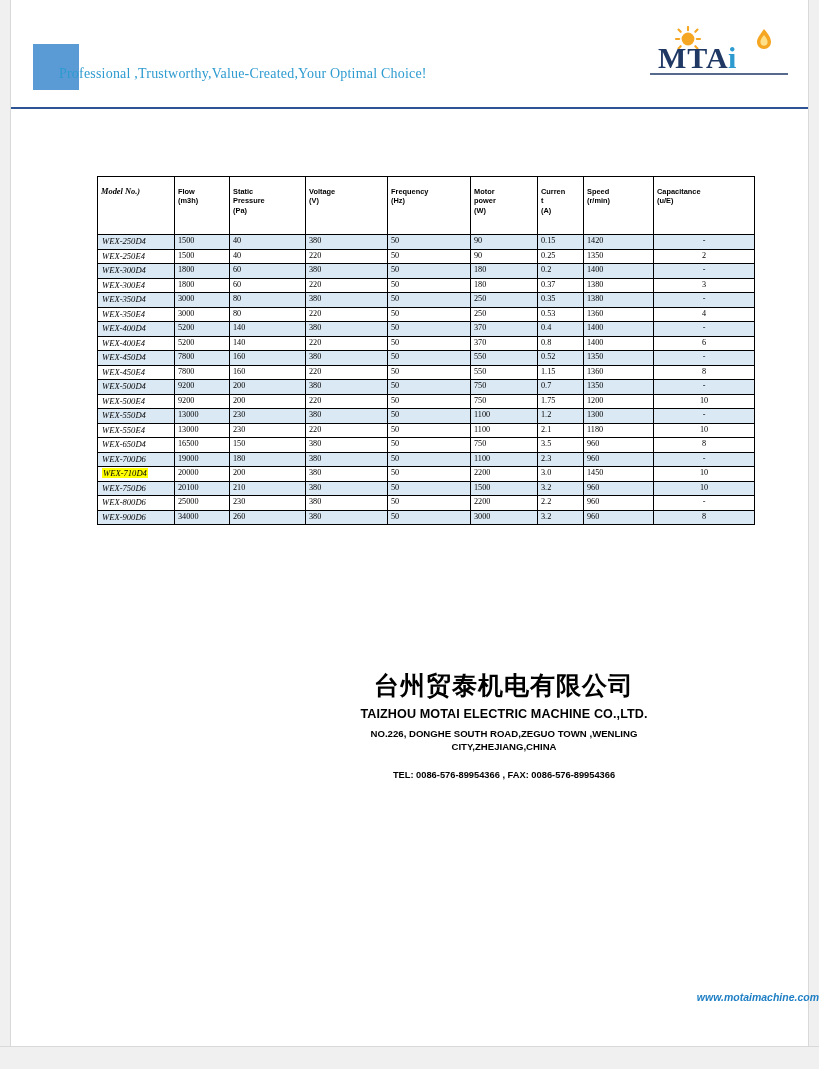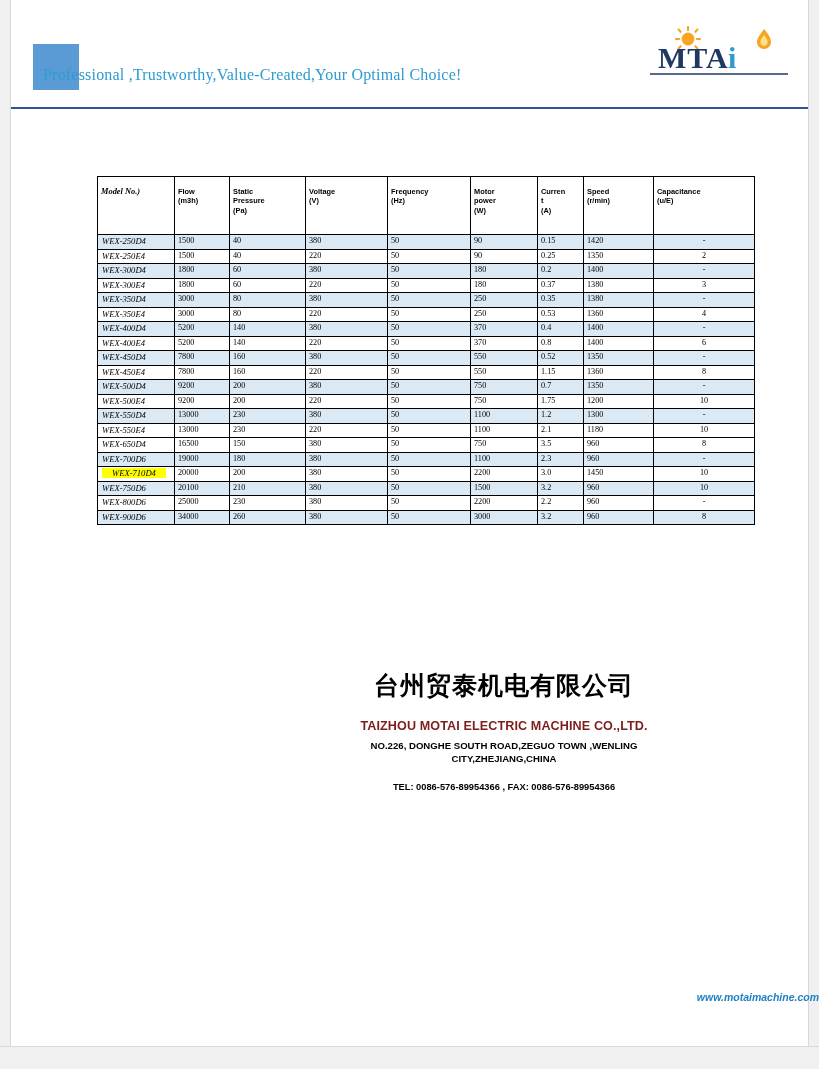--- a/index.html
+++ b/index.html
@@ -55,24 +55,24 @@
     background: #2f5496;
   }
   .header-swatch {
     position: absolute;
     left: 22px; top: 44px;
     width: 46px; height: 46px;
     background: #5b9bd5;
   }
   .slogan {
     position: absolute;
-    left: 32px; top: 66px;
+    left: 48px; top: 66px;
     width: 420px;
     font-family: "Liberation Serif", serif;
-    font-size: 16px;
+    font-size: 14px;
     color: #2e9bd0;
     letter-spacing: 0.2px;
     white-space: nowrap;
   }
   .logo {
     position: absolute;
     right: 14px; top: 26px;
     width: 150px; height: 58px;
   }
 
@@ -117,21 +117,21 @@
     padding-left: 4px;
   }
   .spec-table tbody tr.shade td {
     background: #dbe9f4;
   }
   .spec-table tbody td.cap {
     text-align: center;
   }
   .hl {
     background: #ffff00;
-    padding: 0 10px;
+    padding: 0 1px;
   }
   
   col.c0 { width: 77px; }
   col.c1 { width: 55px; }
   col.c2 { width: 76px; }
   col.c3 { width: 82px; }
   col.c4 { width: 83px; }
   col.c5 { width: 67px; }
   col.c6 { width: 46px; }
   col.c7 { width: 70px; }
@@ -149,22 +149,22 @@
     font-size: 25px;
     font-weight: bold;
     color: #000;
     letter-spacing: 1px;
     line-height: 1.3;
   }
   .company .en {
     font-family: "Liberation Sans", sans-serif;
     font-size: 12.6px;
     font-weight: bold;
-    color: #7f1d1d;
-    margin-top: 16px;
+    color: #000000;
+    margin-top: 4px;
     letter-spacing: 0.1px;
   }
   .company .addr {
     font-family: "Liberation Sans", sans-serif;
     font-size: 9.6px;
     font-weight: bold;
     color: #000;
     margin-top: 6px;
     line-height: 1.45;
     padding: 0 52px;

